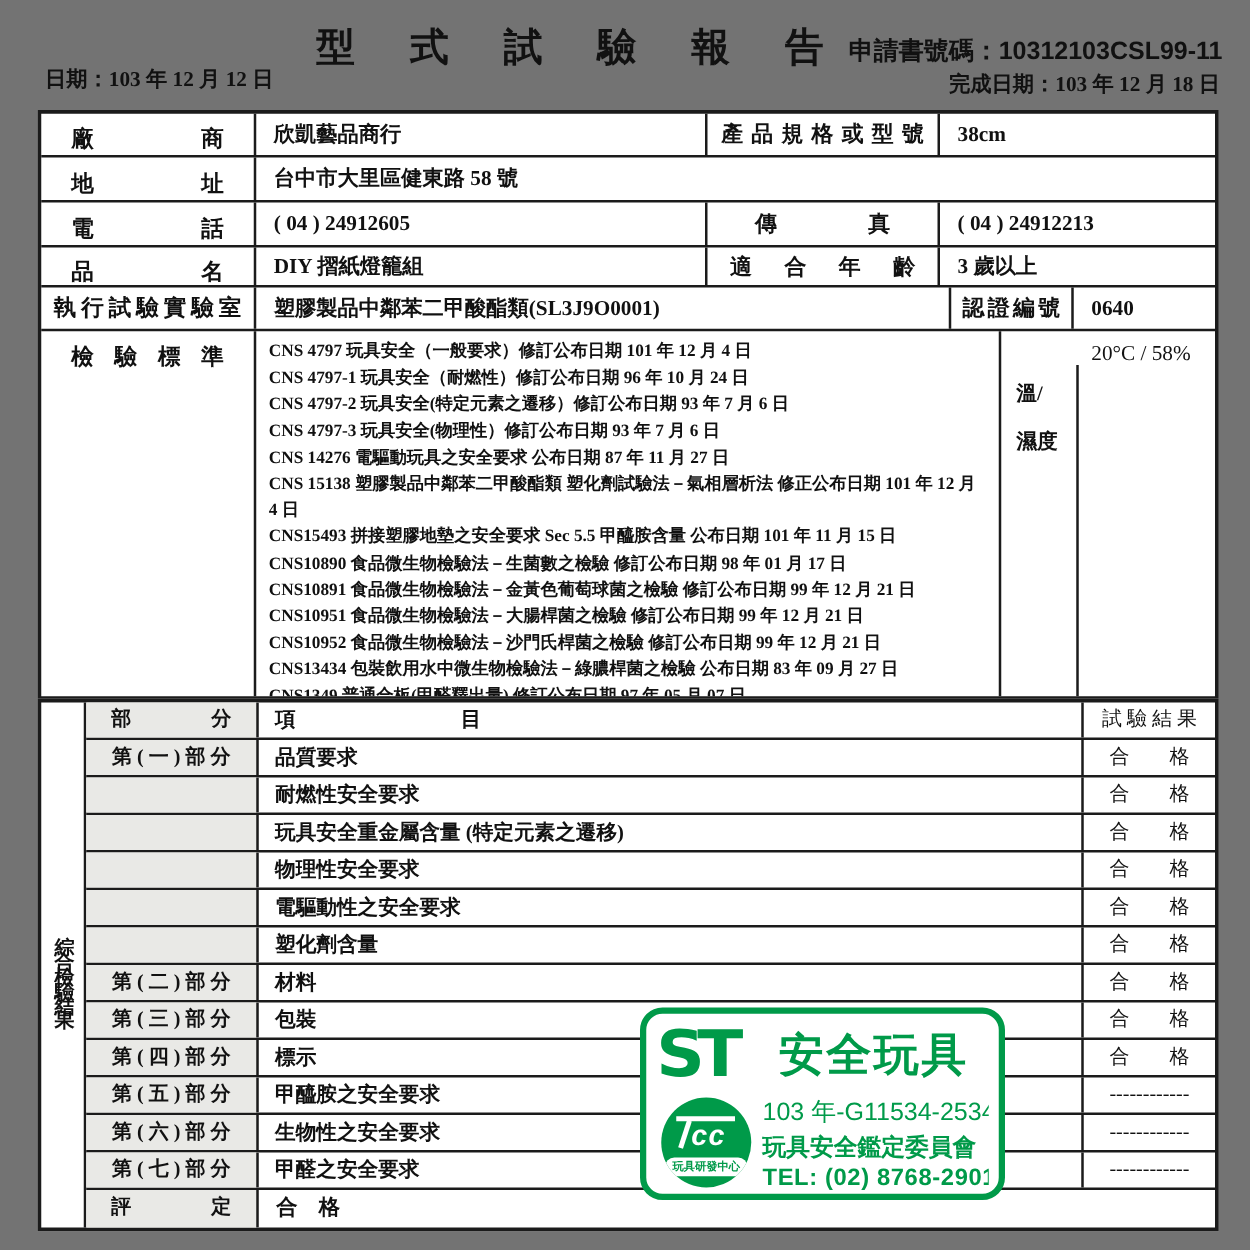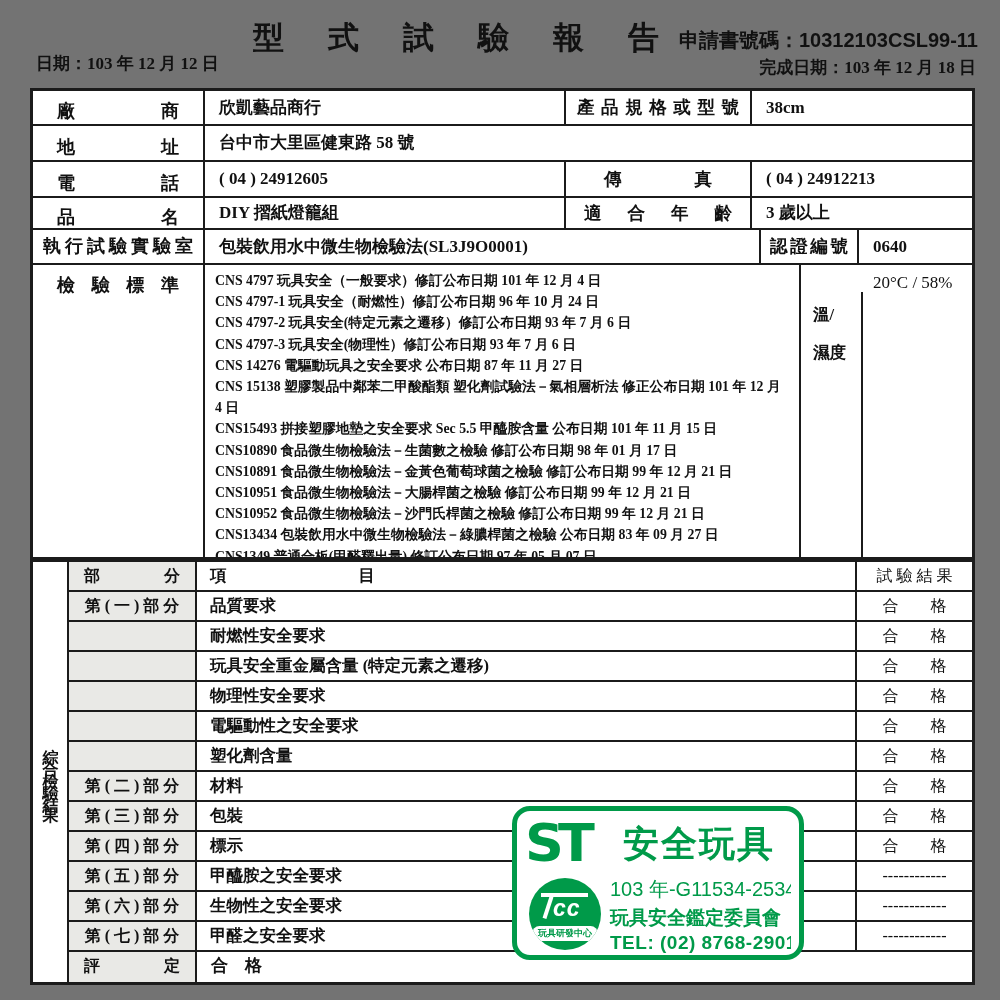--- a/index.html
+++ b/index.html
@@ -43,21 +43,21 @@
   .tempv{padding:8px 0 0 10px;font-size:17px;font-weight:normal;line-height:normal;}
 
   
   .sidecol{width:36px;border-right:2px solid #1b1b1b;box-sizing:border-box;display:flex;
            align-items:center;justify-content:center;}
   .sidetext{writing-mode:vertical-rl;text-orientation:upright;font-size:16px;font-weight:bold;
             letter-spacing:12px;}
   .rowsarea{flex:1;display:flex;flex-direction:column;}
   .rrow{display:flex;height:30px;line-height:28px;border-bottom:2px solid #1b1b1b;box-sizing:border-box;}
   .rrow.last{border-bottom:none;flex:1;}
-  .partc{width:128px;background:#e9e9e6;text-align:center;font-size:16px;font-weight:bold;}
+  .partc{width:138px;background:#e9e9e6;text-align:center;font-size:16px;font-weight:bold;}
   .itemc{width:660px;padding:0 13px;font-size:16.5px;font-weight:bold;}
   .resc{flex:1;text-align:center;font-size:16px;font-weight:normal;}
   .hdr-part{background:#e9e9e6;}
   .hdr-item{letter-spacing:0;padding-left:13px;}
   .verd-val{padding-left:14px;font-size:17px;font-weight:bold;border-right:none;}
 
   
   .badge{position:absolute;left:512px;top:806px;width:292px;height:154px;background:#fff;
          border:5px solid #009a49;border-radius:18px;box-sizing:border-box;z-index:5;
          font-family:"Liberation Sans","DejaVu Sans",sans-serif;padding:3px 8px 0 8px;}
@@ -108,21 +108,21 @@
       <div class="tc valc flex1 endc">( 04 ) 24912213</div>
     </div>
     <div class="trow h32">
       <div class="tc lblc jl">品名</div>
       <div class="tc valc w361">DIY 摺紙燈籠組</div>
       <div class="tc c3lbl jl w186 pad18">適合年齡</div>
       <div class="tc valc flex1 endc">3 歲以上</div>
     </div>
     <div class="trow h35">
       <div class="tc lblc jl" style="padding:0 10px;">執行試驗實驗室</div>
-      <div class="tc valc w556">包裝飲用水中微生物檢驗法(SL3J9O0001)</div>
+      <div class="tc valc w556">塑膠製品中鄰苯二甲酸酯類(SL3J9O0001)</div>
       <div class="tc c3lbl jl w98 pad8">認證編號</div>
       <div class="tc valc flex1 endc">0640</div>
     </div>
     <div class="trow hstd last">
       <div class="tc lblc jl stdlbl">檢驗標準</div>
       <div class="tc w596 stdcell">
         <div class="std-line">CNS 4797 玩具安全（一般要求）修訂公布日期 101 年 12 月 4 日</div>
         <div class="std-line">CNS 4797-1 玩具安全（耐燃性）修訂公布日期 96 年 10 月 24 日</div>
         <div class="std-line">CNS 4797-2 玩具安全(特定元素之遷移）修訂公布日期 93 年 7 月 6 日</div>
         <div class="std-line">CNS 4797-3 玩具安全(物理性）修訂公布日期 93 年 7 月 6 日</div>

